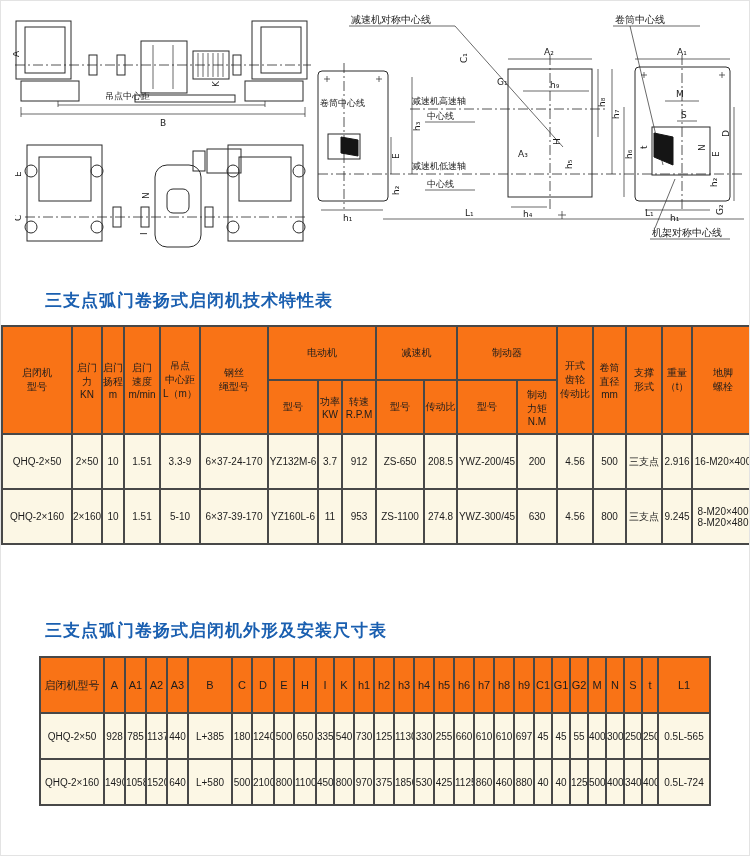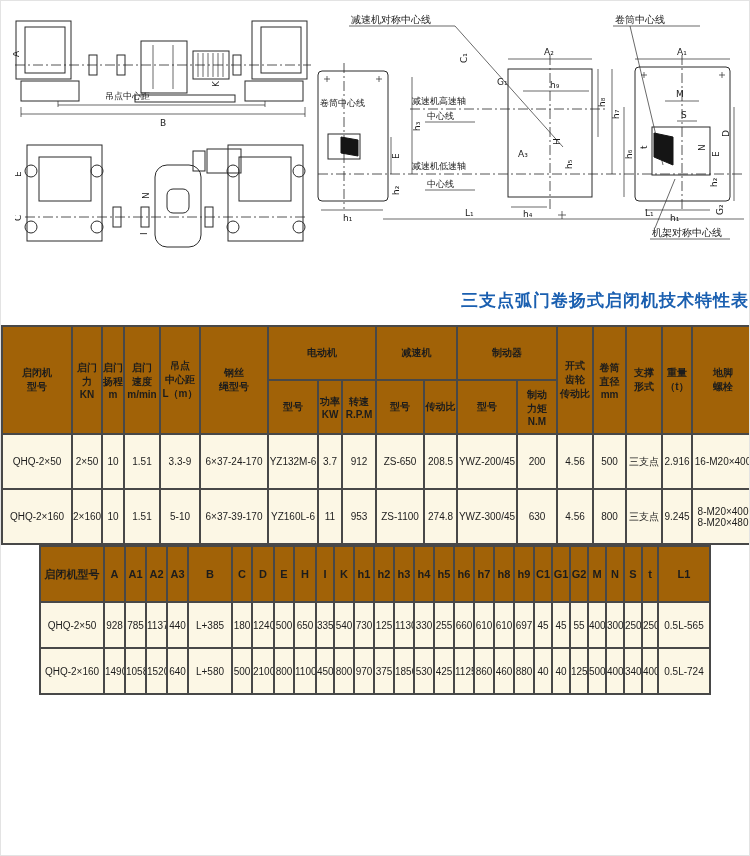--- a/index.html
+++ b/index.html
@@ -10,26 +10,26 @@
   .drawings svg{position:absolute;}
   #dwg1{left:12px;top:2px;}
   #dwg2{left:14px;top:130px;}
   #dwg3{left:314px;top:0px;}
   .dwg text{font-family:"DejaVu Sans",sans-serif;font-size:9px;fill:#1a1a1a;}
   .dwg .ann{font-size:10px;}
   .dwg line,.dwg rect,.dwg path,.dwg polygon,.dwg circle{stroke:#2a2a2a;fill:none;stroke-width:1;}
   .dwg .cl{stroke-dasharray:10 3 2 3;stroke-width:0.8;}
   .dwg .thin{stroke-width:0.7;}
   .dwg .dark{fill:#151515;stroke:#151515;}
-  .sec-title{text-align:right;font-size:17px;font-weight:bold;color:#1a5fb0;letter-spacing:1px;}
+  .sec-title{text-align:left;font-size:17px;font-weight:bold;color:#1a5fb0;letter-spacing:1px;padding-left:44px;}
   .sec-title.first{margin:16px 0 13px 0;}
   .sec-title.second{margin:74px 0 14px 0;}
   table{border-collapse:collapse;table-layout:fixed;margin:0 auto;width:584px;border:2px solid #484848;}
   th,td{border:2px solid #484848;text-align:center;vertical-align:middle;white-space:pre-line;padding:1px 0;overflow:hidden;}
-  th{background:#a16207;font-weight:bold;}
+  th{background:#f97316;font-weight:normal;}
   td{background:#fcf7e5;}
   #table1 th{font-size:10px;}
   #table1 td{font-size:10px;}
   #table1 thead tr{height:54px;}
   #table1 tbody tr{height:55px;}
   #table2 th{font-size:11px;}
   #table2 td{font-size:10px;}
   #table2 thead tr{height:56px;}
   #table2 tbody tr{height:46px;}
 </style>
@@ -297,20 +297,21 @@
           <td>4.56</td>
           <td>800</td>
           <td>三支点</td>
           <td>9.245</td>
           <td>8-M20×400
 8-M20×480</td>
         </tr>
       </tbody>
   </table>
 
+  <div class="sec-title second">三支点弧门卷扬式启闭机外形及安装尺寸表</div>
 
   <table id="table2">
     <colgroup>
       <col style="width:64px">
         <col style="width:21px">
         <col style="width:21px">
         <col style="width:21px">
       <col style="width:21px">
         <col style="width:44px">
         <col style="width:20px">

